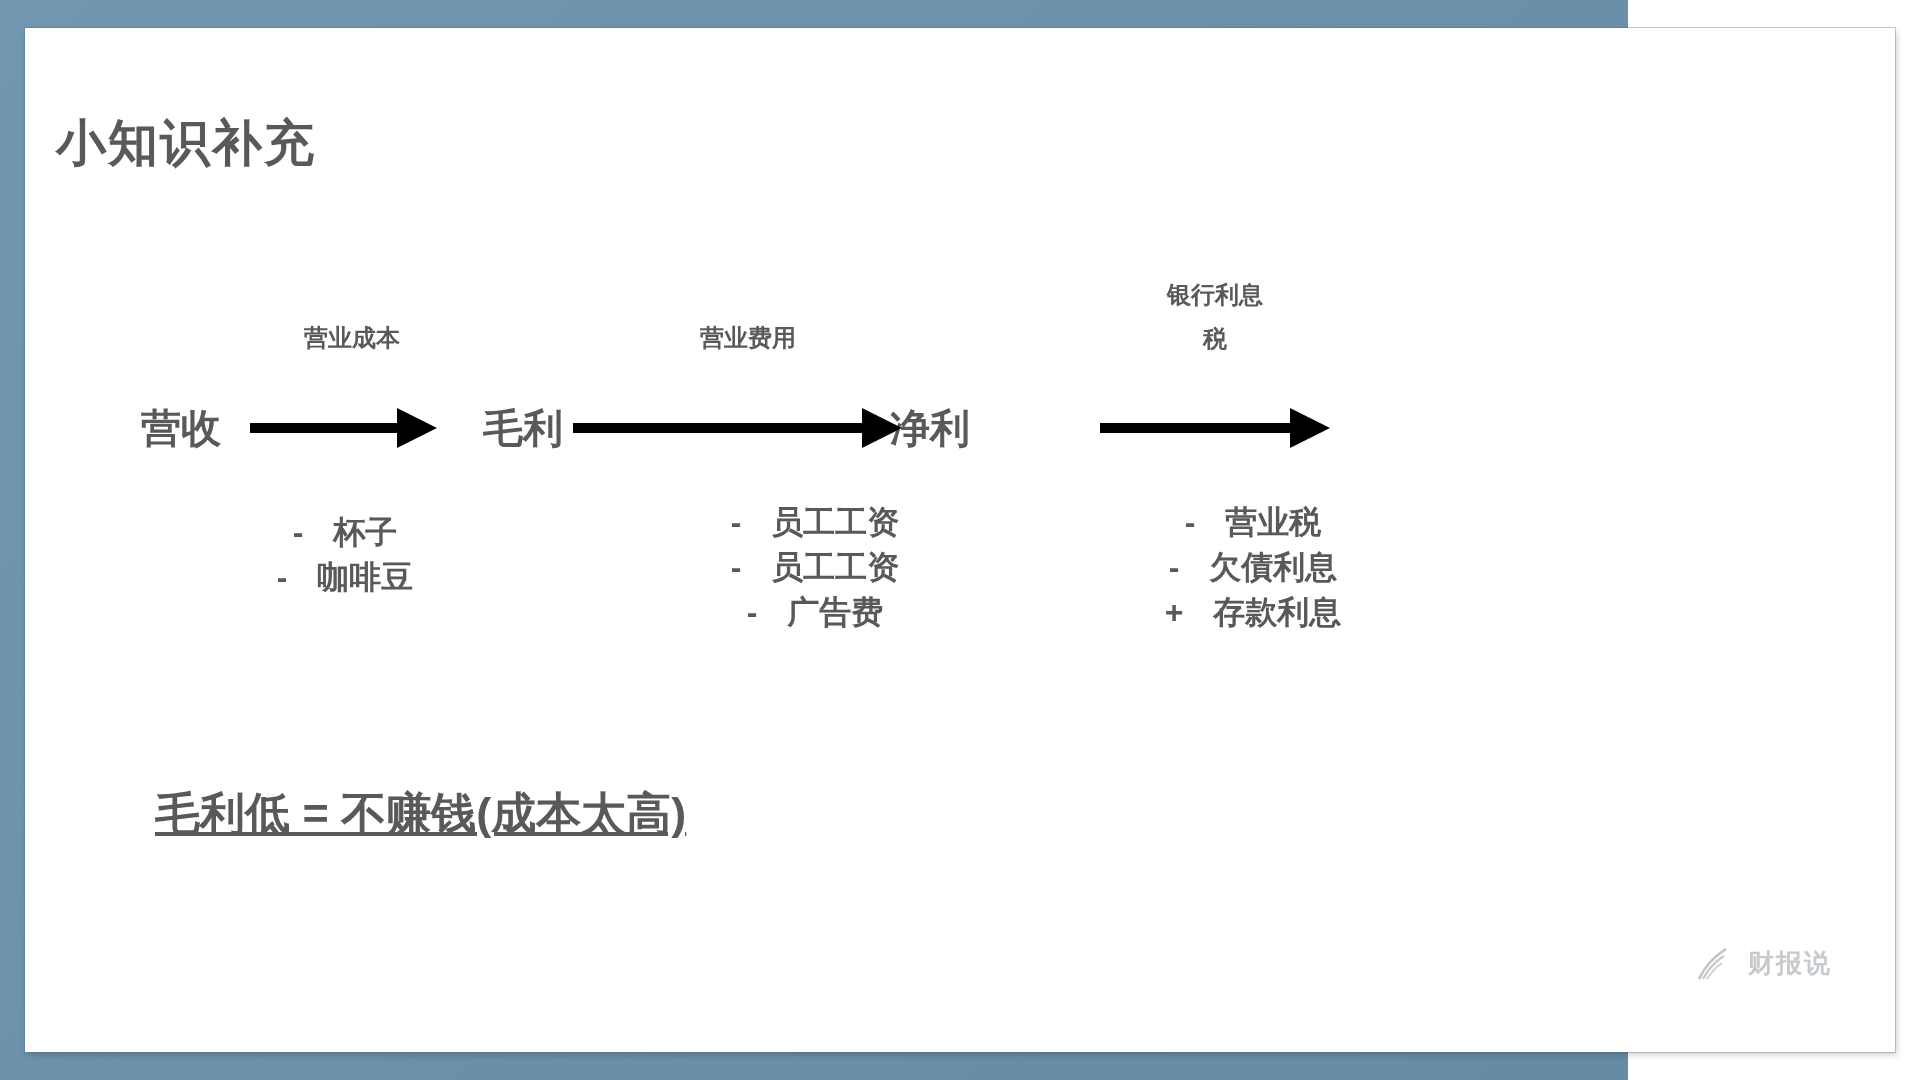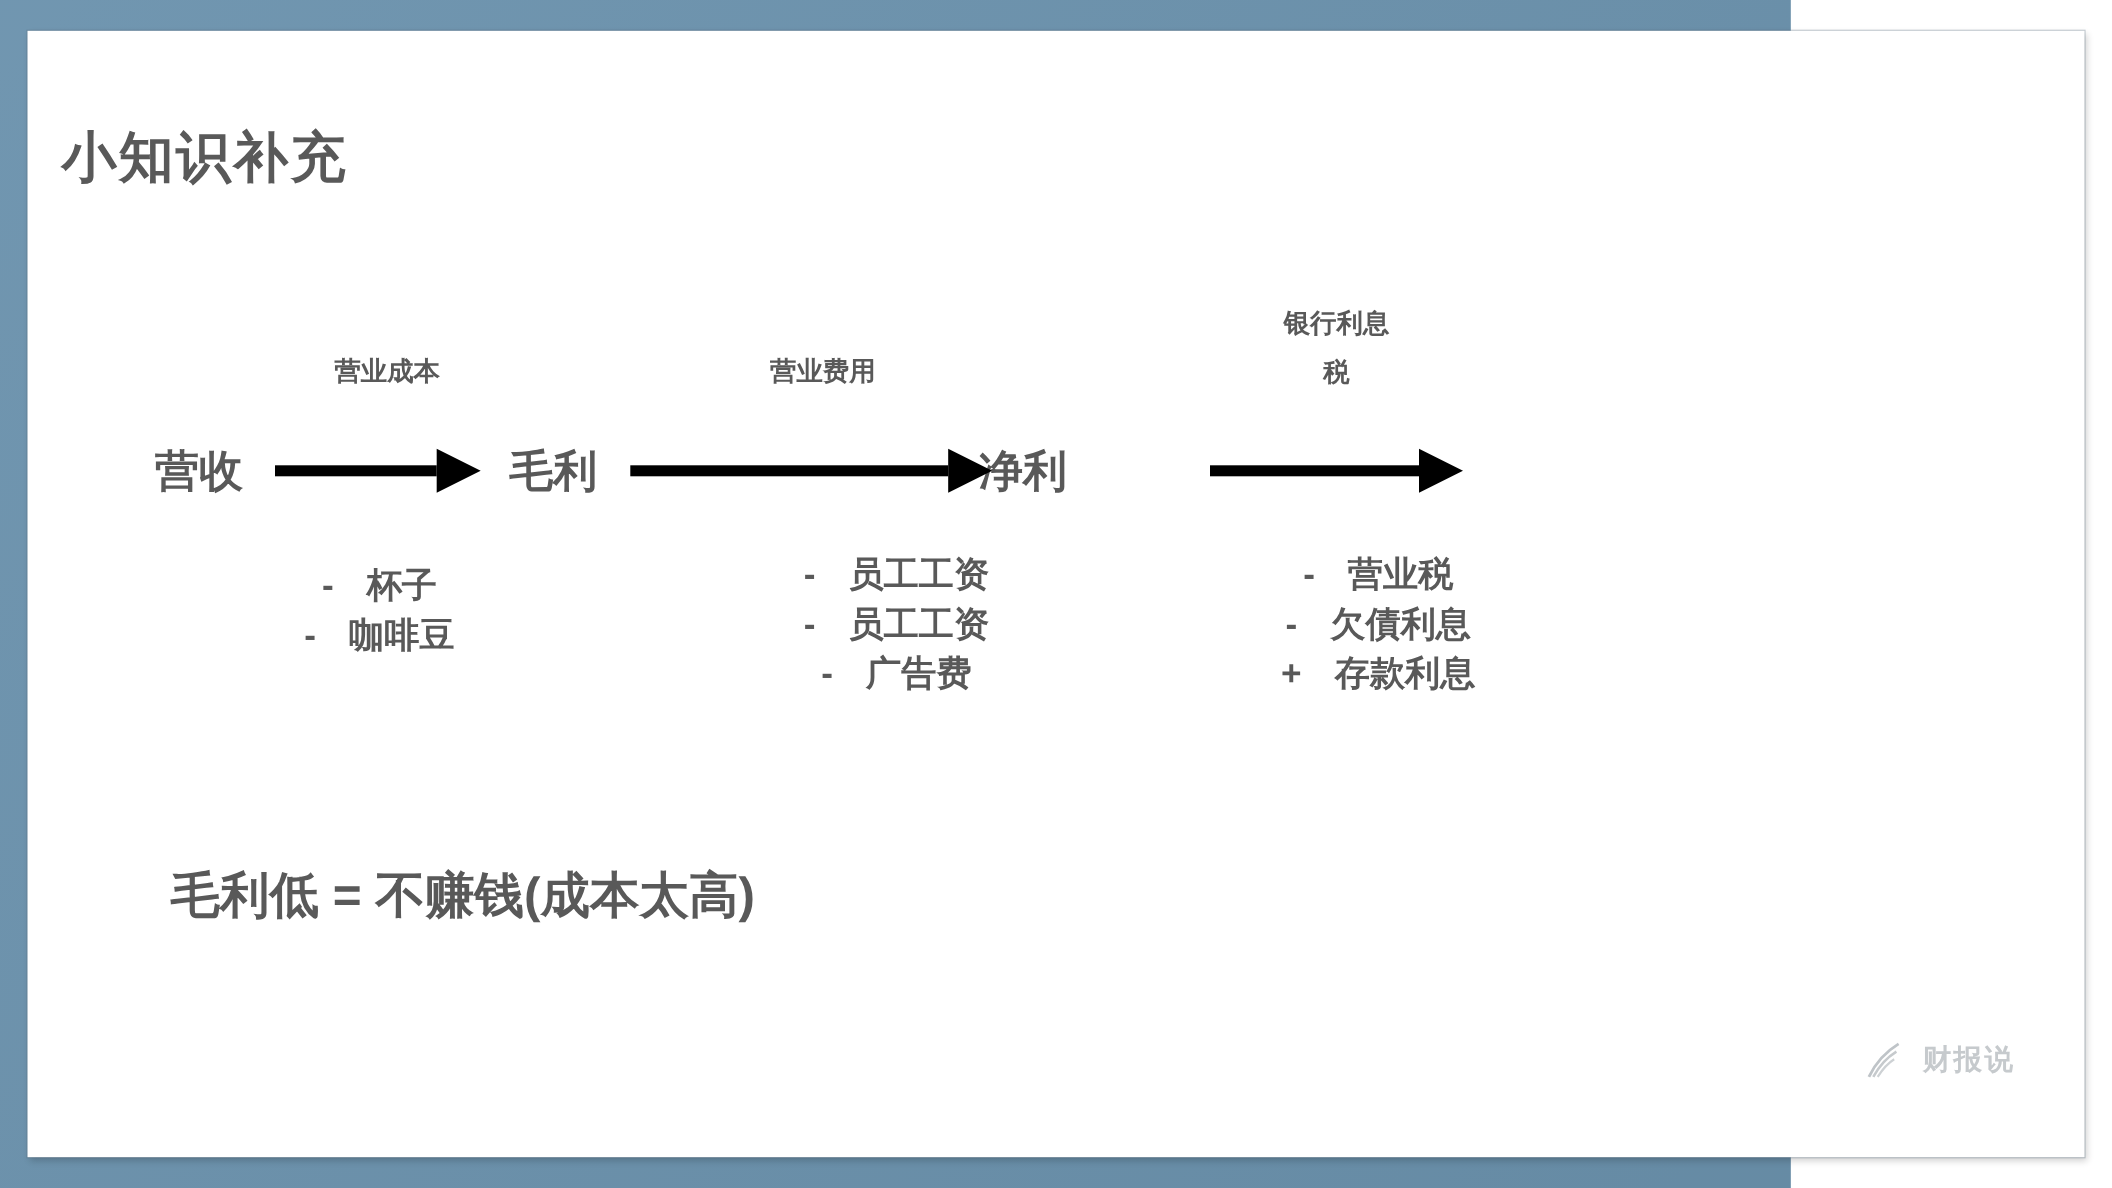--- a/index.html
+++ b/index.html
@@ -95,20 +95,21 @@
     white-space: nowrap;
   }
   .note {
     position: absolute;
     left: 130px;
     top: 756px;
     font-size: 45px;
     font-weight: bold;
     color: #595959;
     white-space: nowrap;
+    text-decoration: underline;
   }
   .watermark {
     position: absolute;
     right: 63px;
     top: 918px;
     display: flex;
     align-items: center;
     gap: 20px;
   }
   .watermark .wm-text {
@@ -121,21 +122,21 @@
 </style>
 </head>
 <body>
 
 <div class="frame">
   <div class="slide">
 
     <div class="title">小知识补充</div>
 
     <div class="node" style="left:156px;">营收</div>
-    <div class="node" style="left:478px;">毛利</div>
+    <div class="node" style="left:498px;">毛利</div>
     <div class="node" style="left:905px;">净利</div>
 
     <div class="arrow" style="left:225px;width:187px;">
       <i class="shaft"></i>
         <i class="head"></i>
     </div>
     <div class="arrow" style="left:548px;width:329px;">
       <i class="shaft"></i>
         <i class="head"></i>
     </div>

